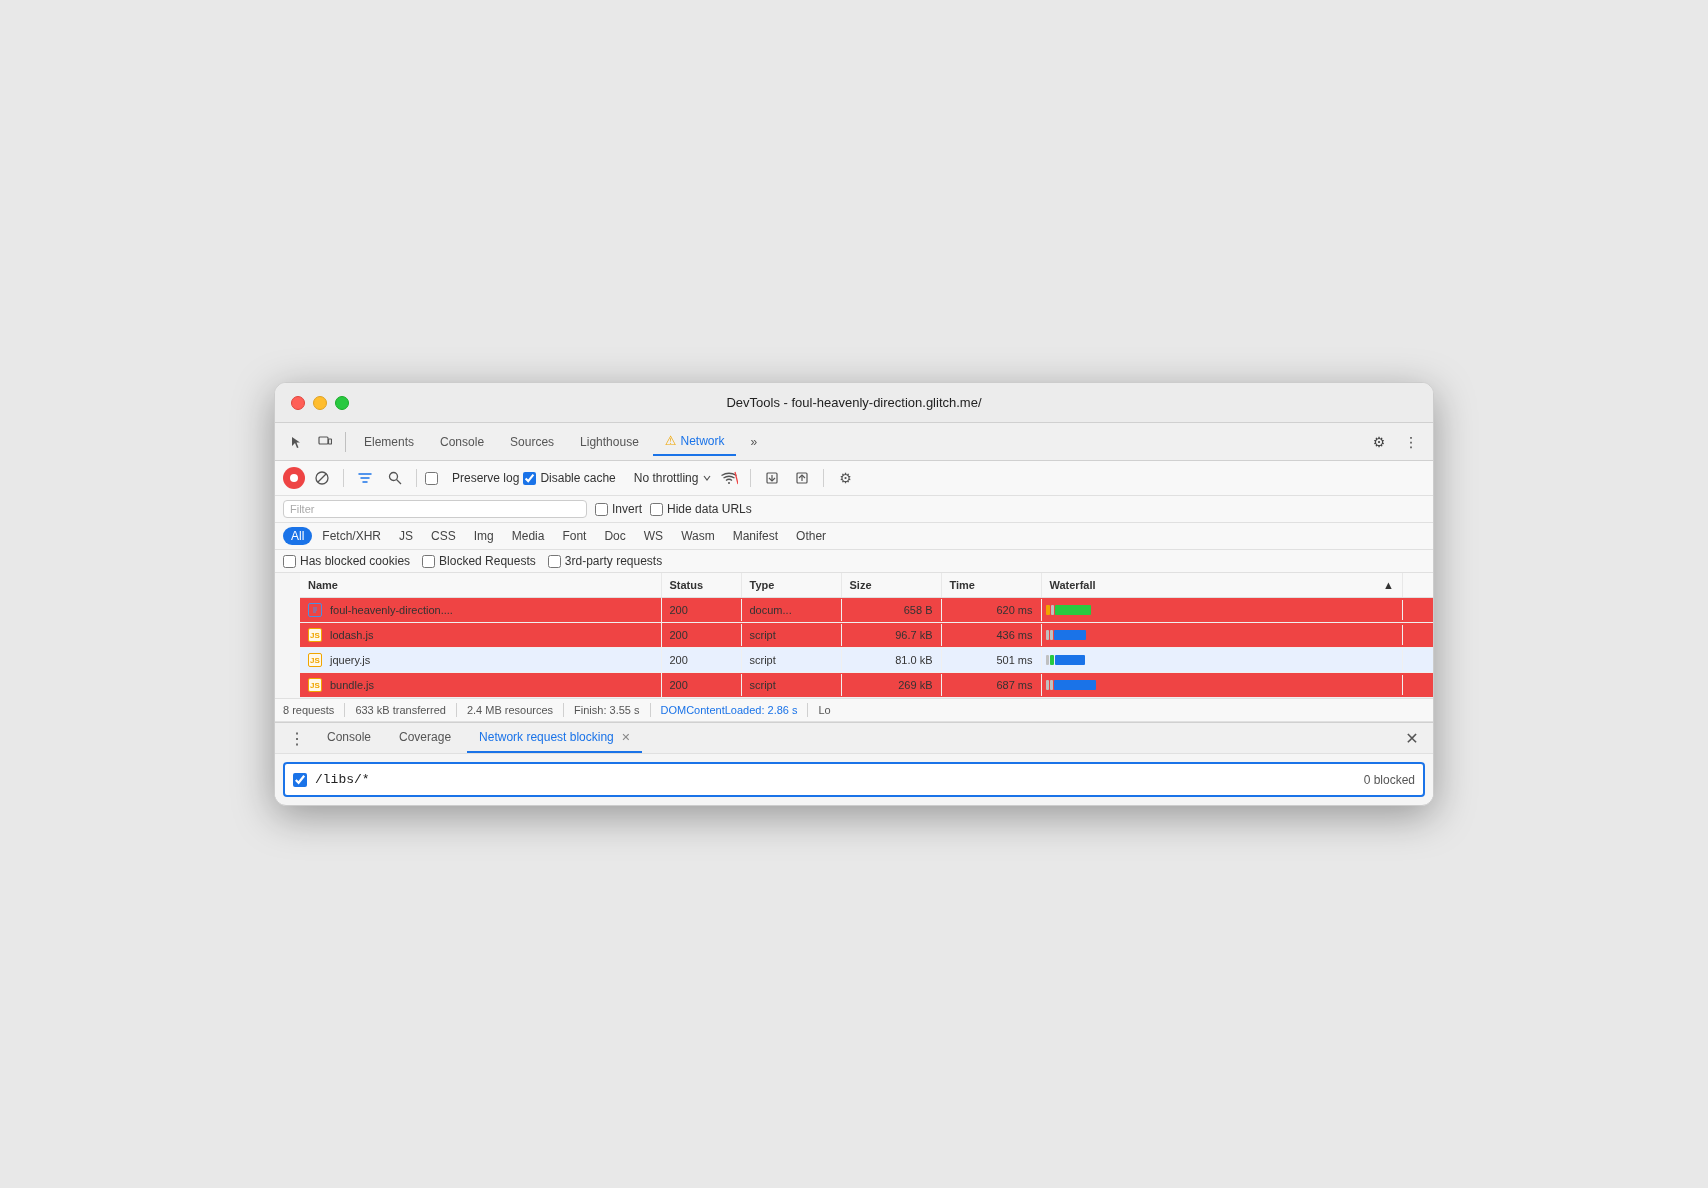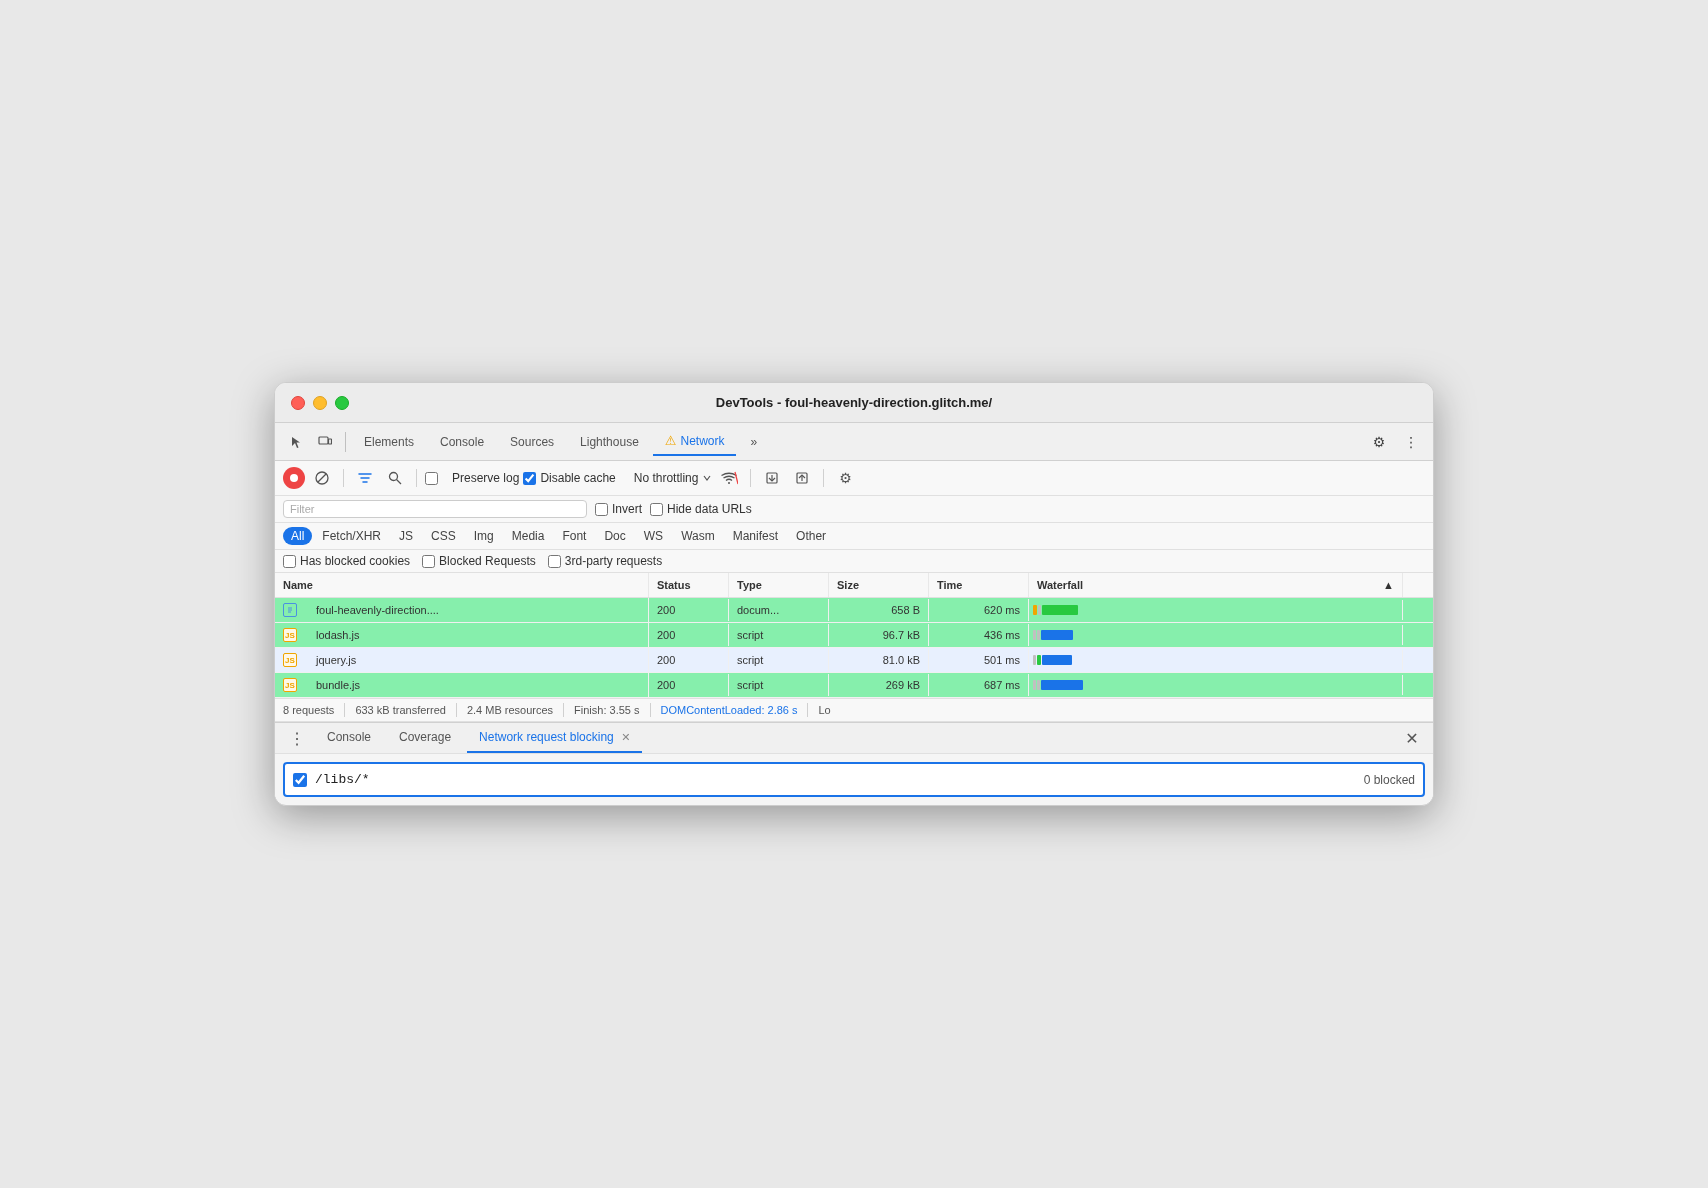--- a/index.html
+++ b/index.html
@@ -38,21 +38,21 @@
     .traffic-light {
       width: 14px;
       height: 14px;
       border-radius: 50%;
     }
     .tl-red { background: #ff5f57; border: 1px solid #e0443c; }
     .tl-yellow { background: #ffbd2e; border: 1px solid #dea123; }
     .tl-green { background: #28c940; border: 1px solid #1aab29; }
     .title-text {
       font-size: 13px;
-      font-weight: 700;
+      font-weight: 400;
       color: #222;
     }
     
     .toolbar {
       background: #f0f0f0;
       border-bottom: 1px solid #d0d0d0;
       display: flex;
       align-items: center;
       padding: 4px 8px;
       gap: 0;
@@ -208,22 +208,23 @@
     .extra-filters {
       background: #f8f8f8;
       border-bottom: 1px solid #e0e0e0;
       padding: 4px 8px;
       display: flex;
       align-items: center;
       gap: 12px;
     }
     
     .network-table {
-      background: #86efac;
+      background: #ef4444;
       overflow: auto;
+      margin-left: 25px;
     }
     .table-header {
       display: grid;
       grid-template-columns: 1fr 80px 100px 100px 100px 1fr 30px;
       border-bottom: 1px solid #e0e0e0;
       background: #f8f8f8;
       padding: 0;
     }
     .th {
       padding: 6px 8px;
@@ -249,21 +250,21 @@
       white-space: nowrap;
       overflow: hidden;
       text-overflow: ellipsis;
       border-right: 1px solid #f0f0f0;
     }
     .td:last-child { border-right: none; }
     .td.right { text-align: right; }
     .file-icon {
       display: inline-flex;
       align-items: center;
-      gap: 19px;
+      gap: 8px;
     }
     
     .waterfall-cell {
       padding: 4px 4px;
       display: flex;
       align-items: center;
     }
     .wf-bar-wrap {
       display: flex;
       align-items: center;

